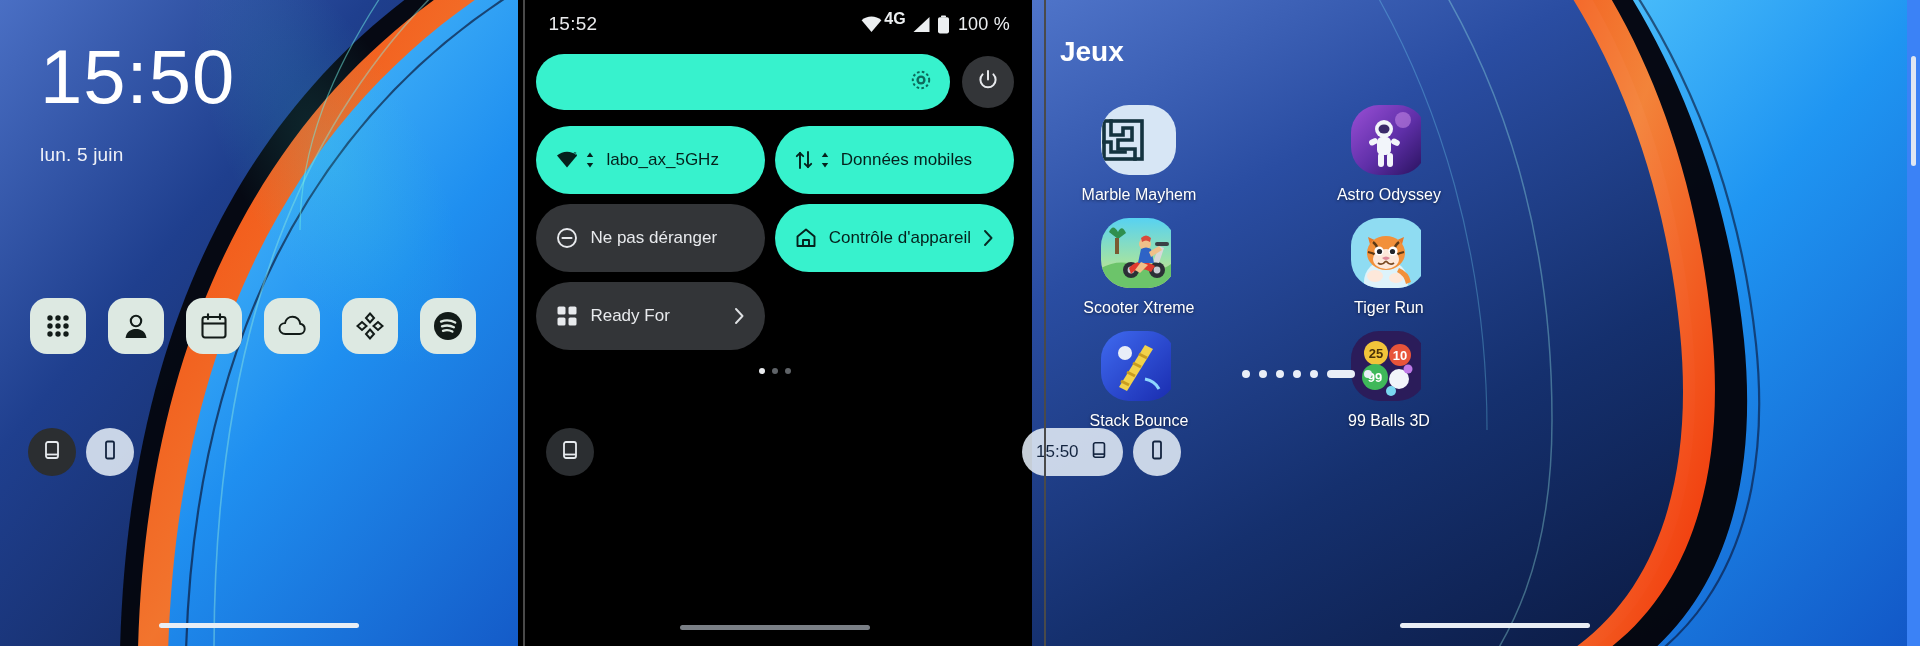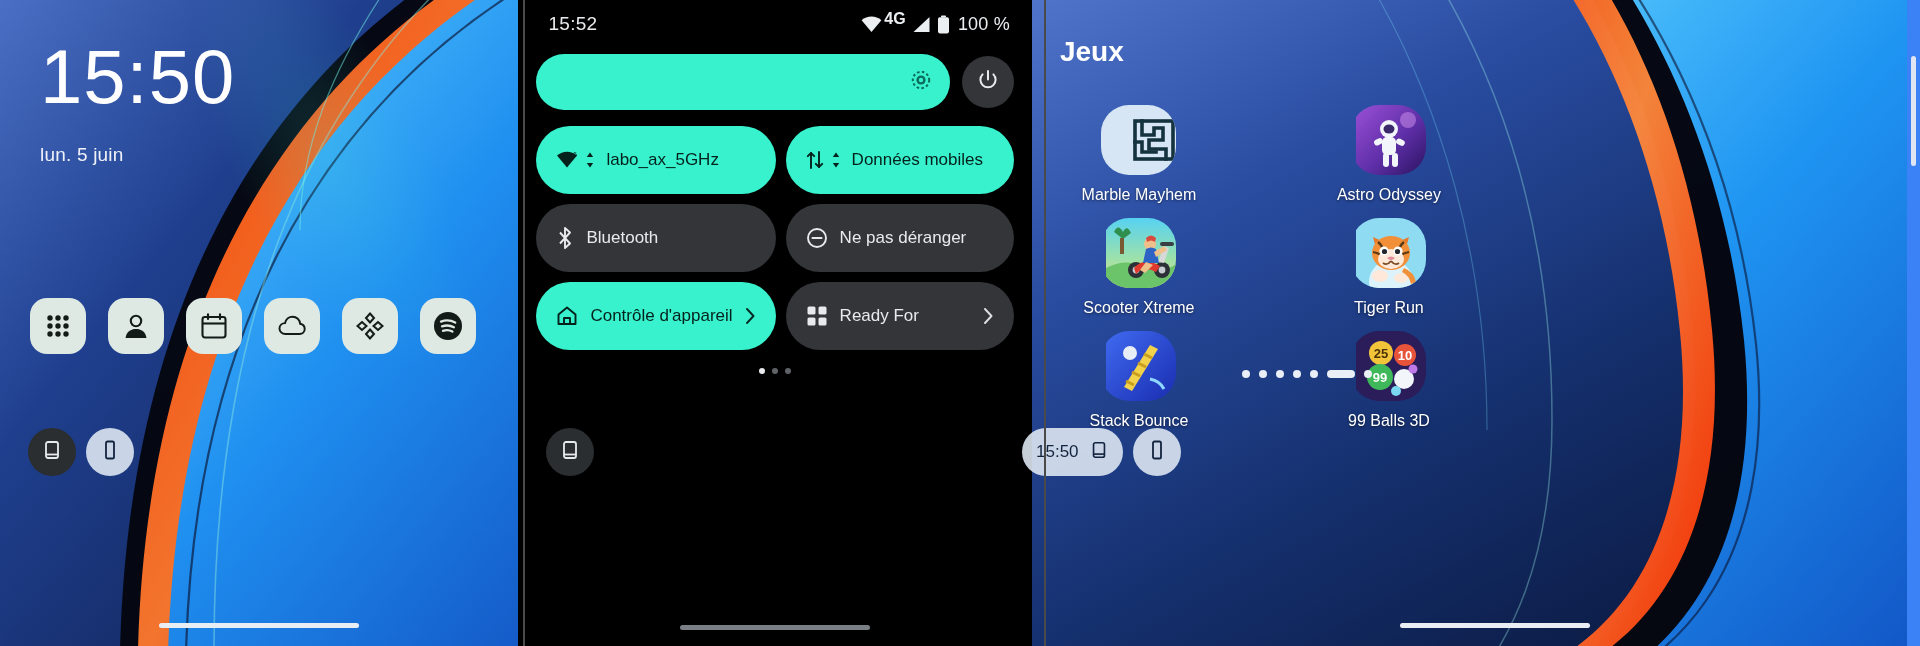--- a/index.html
+++ b/index.html
@@ -61,21 +61,21 @@
   .p2-navbar{position:absolute;left:50%;transform:translateX(-50%);bottom:16px;width:190px;height:5px;
              border-radius:3px;background:#7a7f86;}
 
   
   .panel3{position:relative;width:875px;height:646px;overflow:hidden;background:#3b82f6;padding-left:24px;}
   .p3-title{position:absolute;left:28px;top:36px;color:#fff;font-size:28px;font-weight:700;z-index:6;}
   .grid{position:absolute;left:28px;top:105px;width:500px;z-index:6;
         display:grid;grid-template-columns:repeat(2,1fr);row-gap:14px;}
   .app{display:flex;flex-direction:column;align-items:center;width:158px;}
   .app-ico{width:75px;height:70px;border-radius:28px;overflow:hidden;position:relative;
-           display:flex;align-items:center;justify-content:flex-end;}
+           display:flex;align-items:center;justify-content:flex-start;}
   .app-name{margin-top:11px;color:#fff;font-size:16px;text-align:center;white-space:nowrap;
             text-shadow:0 1px 3px rgba(0,0,0,.55);}
   .p3-dots{position:absolute;left:210px;top:370px;display:flex;align-items:center;gap:9px;z-index:6;}
   .p3-dots .d{width:8px;height:8px;border-radius:50%;background:#e9eef7;}
   .p3-dots .pill{width:28px;height:8px;border-radius:4px;background:#e9eef7;}
   .p3-task{position:absolute;left:1022px;top:428px;display:flex;align-items:center;gap:10px;z-index:6;}
   .p3-clockpill{height:48px;border-radius:24px;background:rgba(225,235,245,.88);
                 display:flex;align-items:center;gap:10px;padding:0 14px;color:#13243f;font-size:17px;}
   .p3-navbar{position:absolute;left:355px;bottom:18px;width:190px;height:5px;border-radius:3px;
              background:#e9eef5;z-index:6;}
@@ -301,28 +301,20 @@
         </span>
         <span class="arrows">
           <svg width="8" height="16" viewBox="0 0 8 16">
               <path d="M 4 0.5 L 7.2 5 H 0.8 Z" fill="#05211c"></path>
               <path d="M 4 15.5 L 0.8 11 H 7.2 Z" fill="#05211c"></path>
             </svg>
         </span>
         <span class="tile-label">Données mobiles</span>
       </div>
 
-      <div class="tile off">
-        <span class="tile-ico">
-          <svg width="18" height="24" viewBox="0 0 18 24" fill="none" stroke="#e8eaed" stroke-width="1.9" stroke-linejoin="round">
-            <path d="M 4 6.5 L 14 17.5 L 9 22 V 2 L 14 6.5 L 4 17.5"></path>
-          </svg>
-        </span>
-        <span class="tile-label">Bluetooth</span>
-      </div>
 
       <div class="tile off">
         <span class="tile-ico">
           <svg width="22" height="22" viewBox="0 0 22 22" fill="none" stroke="#e8eaed" stroke-width="1.9">
             <circle cx="11" cy="11" r="9"></circle>
               <path d="M 6.4 11 H 15.6" stroke-linecap="round"></path>
           </svg>
         </span>
         <span class="tile-label">Ne pas déranger</span>
       </div>

